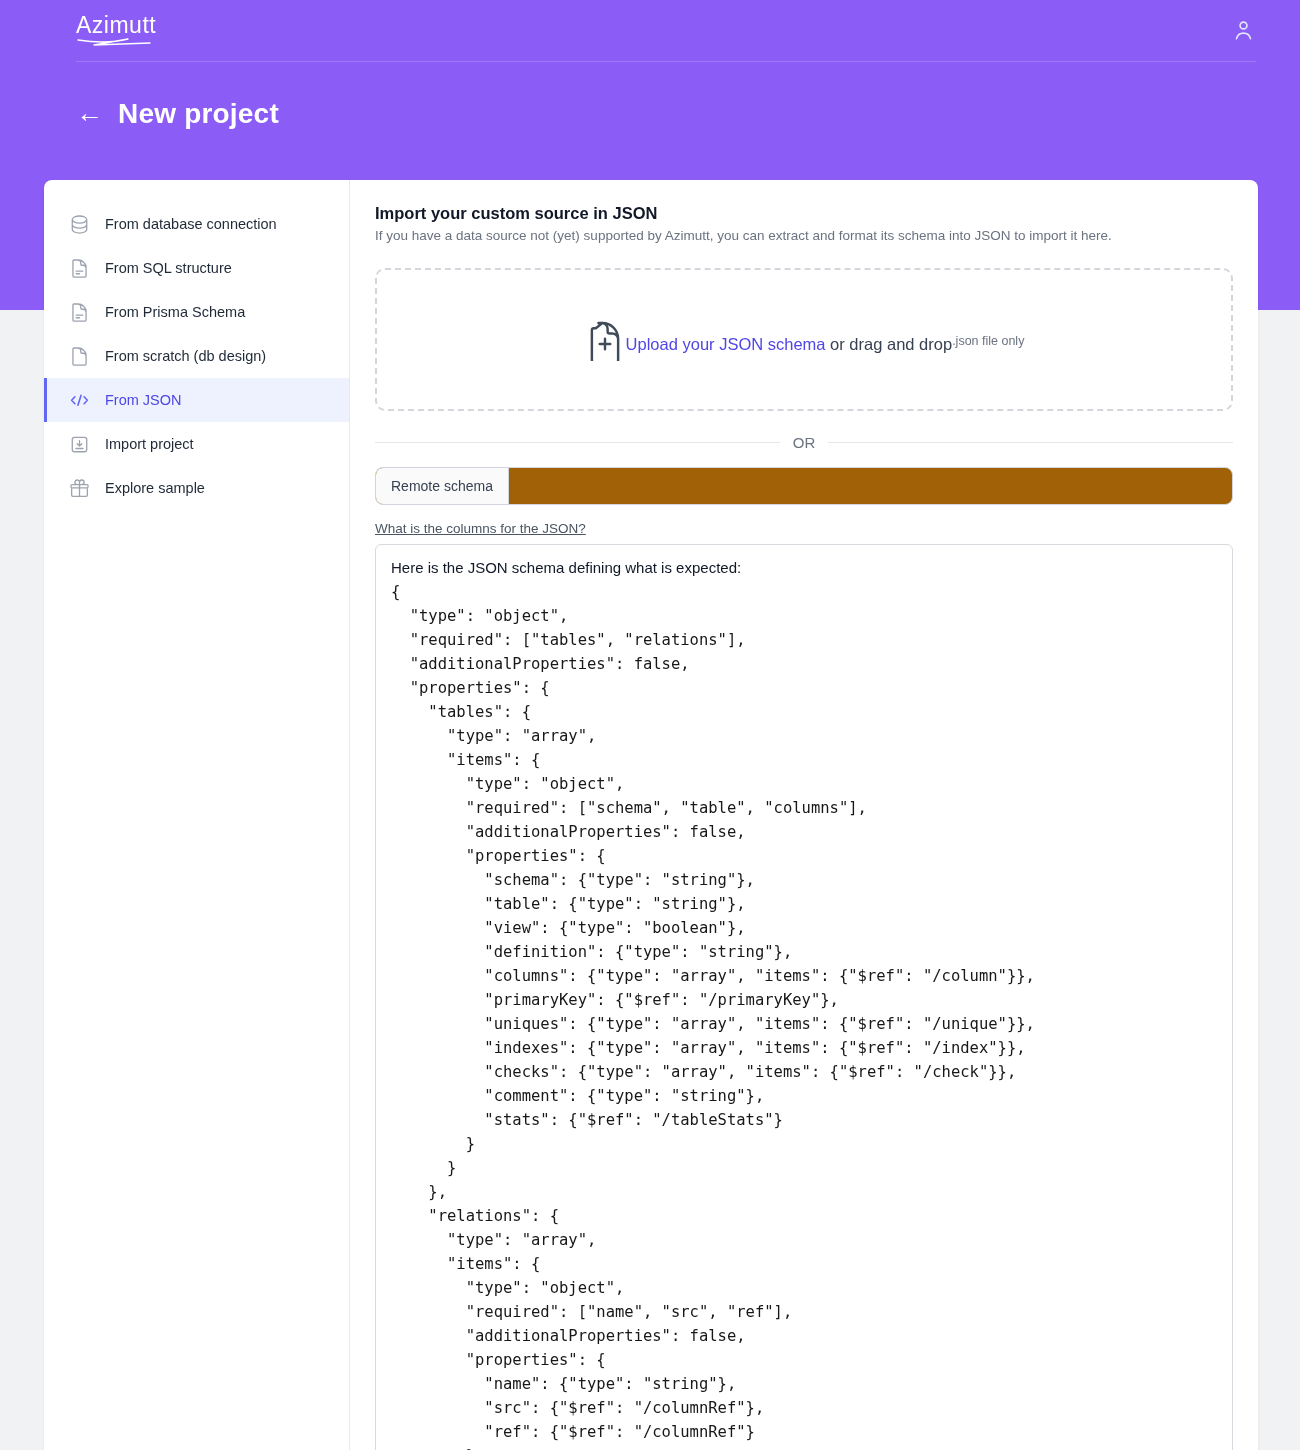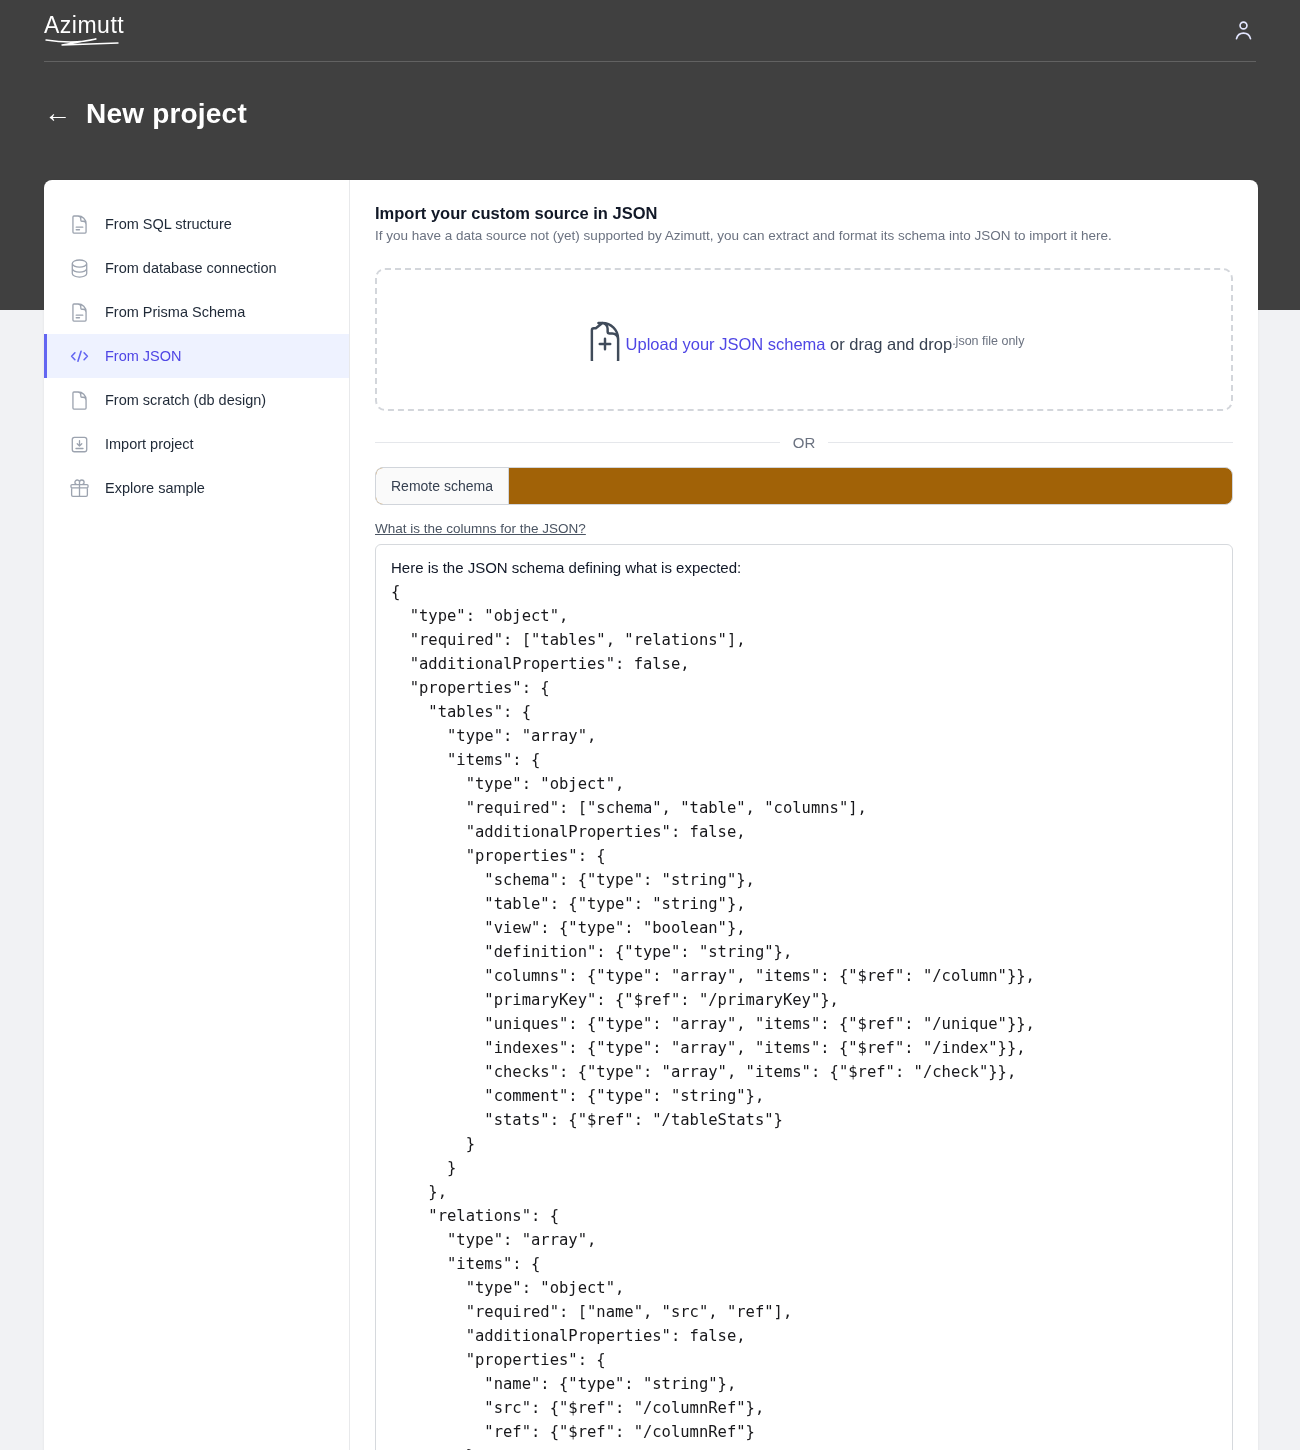--- a/index.html
+++ b/index.html
@@ -4,21 +4,21 @@
 <style>
   * { box-sizing: border-box; }
   html,body { margin:0; padding:0; }
   body {
     width:1300px; height:1450px; position:relative; overflow:hidden;
     background:#f1f2f4;
     font-family:"Liberation Sans", sans-serif;
     -webkit-font-smoothing:antialiased;
   }
   
-  .hero { position:absolute; top:0; left:0; right:0; height:310px; background:#404040; }
+  .hero { position:absolute; top:0; left:0; right:0; height:310px; background:#8b5cf6;padding-left:32px; }
   .topbar {
     margin:0 44px; height:62px; display:flex; align-items:center;
     justify-content:space-between; border-bottom:1px solid rgba(255,255,255,.18);
   }
   .logo { display:flex; flex-direction:column; color:#fff; cursor:pointer; width:86px; }
   .logo-text { font-size:23px; font-weight:300; letter-spacing:.5px; line-height:24px; }
   .logo-swoosh { margin-top:0; }
   .user-btn { background:none; border:none; padding:0; color:#e3e6ff; cursor:pointer; display:flex; }
   .user-btn svg { width:25px; height:25px; }
   .title-row { display:flex; align-items:center; gap:15px; padding:36px 44px 0; color:#fff; }
@@ -113,56 +113,56 @@
     <h1 class="page-title">New project</h1>
   </div>
 </div>
 
 <div class="card">
 
   <nav class="sidebar">
     <div class="side-item">
       <span class="side-icon">
         <svg viewBox="0 0 24 24" fill="none" stroke="currentColor" stroke-width="1.5" stroke-linecap="round" stroke-linejoin="round">
+          <path d="M20.25 6.375c0 2.278-3.694 4.125-8.25 4.125S3.75 8.653 3.75 6.375m16.5 0c0-2.278-3.694-4.125-8.25-4.125S3.75 4.097 3.75 6.375m16.5 0v11.25c0 2.278-3.694 4.125-8.25 4.125s-8.25-1.847-8.25-4.125V6.375m16.5 5.625c0 2.278-3.694 4.125-8.25 4.125s-8.25-1.847-8.25-4.125"></path>
+        </svg>
+      </span>
+      <span class="side-label">From database connection</span>
+    </div>
+    <div class="side-item">
+      <span class="side-icon">
+        <svg viewBox="0 0 24 24" fill="none" stroke="currentColor" stroke-width="1.5" stroke-linecap="round" stroke-linejoin="round">
           <path d="M19.5 14.25v-2.625a3.375 3.375 0 0 0-3.375-3.375h-1.5A1.125 1.125 0 0 1 13.5 7.125v-1.5a3.375 3.375 0 0 0-3.375-3.375H8.25m0 12.75h7.5m-7.5 3H12M10.5 2.25H5.625c-.621 0-1.125.504-1.125 1.125v17.25c0 .621.504 1.125 1.125 1.125h12.75c.621 0 1.125-.504 1.125-1.125V11.25a9 9 0 0 0-9-9Z"></path>
         </svg>
       </span>
       <span class="side-label">From SQL structure</span>
     </div>
     <div class="side-item">
       <span class="side-icon">
         <svg viewBox="0 0 24 24" fill="none" stroke="currentColor" stroke-width="1.5" stroke-linecap="round" stroke-linejoin="round">
-          <path d="M20.25 6.375c0 2.278-3.694 4.125-8.25 4.125S3.75 8.653 3.75 6.375m16.5 0c0-2.278-3.694-4.125-8.25-4.125S3.75 4.097 3.75 6.375m16.5 0v11.25c0 2.278-3.694 4.125-8.25 4.125s-8.25-1.847-8.25-4.125V6.375m16.5 5.625c0 2.278-3.694 4.125-8.25 4.125s-8.25-1.847-8.25-4.125"></path>
-        </svg>
-      </span>
-      <span class="side-label">From database connection</span>
-    </div>
-    <div class="side-item">
-      <span class="side-icon">
-        <svg viewBox="0 0 24 24" fill="none" stroke="currentColor" stroke-width="1.5" stroke-linecap="round" stroke-linejoin="round">
           <path d="M19.5 14.25v-2.625a3.375 3.375 0 0 0-3.375-3.375h-1.5A1.125 1.125 0 0 1 13.5 7.125v-1.5a3.375 3.375 0 0 0-3.375-3.375H8.25m0 12.75h7.5m-7.5 3H12M10.5 2.25H5.625c-.621 0-1.125.504-1.125 1.125v17.25c0 .621.504 1.125 1.125 1.125h12.75c.621 0 1.125-.504 1.125-1.125V11.25a9 9 0 0 0-9-9Z"></path>
         </svg>
       </span>
       <span class="side-label">From Prisma Schema</span>
+    </div>
+    <div class="side-item">
+      <span class="side-icon">
+        <svg viewBox="0 0 24 24" fill="none" stroke="currentColor" stroke-width="1.5" stroke-linecap="round" stroke-linejoin="round">
+          <path d="M19.5 14.25v-2.625a3.375 3.375 0 0 0-3.375-3.375h-1.5A1.125 1.125 0 0 1 13.5 7.125v-1.5a3.375 3.375 0 0 0-3.375-3.375H8.25m2.25 0H5.625c-.621 0-1.125.504-1.125 1.125v17.25c0 .621.504 1.125 1.125 1.125h12.75c.621 0 1.125-.504 1.125-1.125V11.25a9 9 0 0 0-9-9Z"></path>
+        </svg>
+      </span>
+      <span class="side-label">From scratch (db design)</span>
     </div>
     <div class="side-item active">
       <span class="side-icon">
         <svg viewBox="0 0 24 24" fill="none" stroke="currentColor" stroke-width="1.8" stroke-linecap="round" stroke-linejoin="round">
           <path d="M6.75 7.75 3 11.75l3.75 4M17.25 7.75 21 11.75l-3.75 4M13.8 6 10.2 17.5"></path>
         </svg>
       </span>
       <span class="side-label">From JSON</span>
-    </div>
-    <div class="side-item">
-      <span class="side-icon">
-        <svg viewBox="0 0 24 24" fill="none" stroke="currentColor" stroke-width="1.5" stroke-linecap="round" stroke-linejoin="round">
-          <path d="M19.5 14.25v-2.625a3.375 3.375 0 0 0-3.375-3.375h-1.5A1.125 1.125 0 0 1 13.5 7.125v-1.5a3.375 3.375 0 0 0-3.375-3.375H8.25m2.25 0H5.625c-.621 0-1.125.504-1.125 1.125v17.25c0 .621.504 1.125 1.125 1.125h12.75c.621 0 1.125-.504 1.125-1.125V11.25a9 9 0 0 0-9-9Z"></path>
-        </svg>
-      </span>
-      <span class="side-label">From scratch (db design)</span>
     </div>
     <div class="side-item">
       <span class="side-icon">
         <svg viewBox="0 0 24 24" fill="none" stroke="currentColor" stroke-width="1.5" stroke-linecap="round" stroke-linejoin="round">
           <rect x="3.75" y="3.75" width="16.5" height="16.5" rx="2.5"></rect>
           <path d="M12 7.6v6.2m0 0 2.6-2.6M12 13.8 9.4 11.2M8 16.6h8"></path>
         </svg>
       </span>
       <span class="side-label">Import project</span>
     </div>

